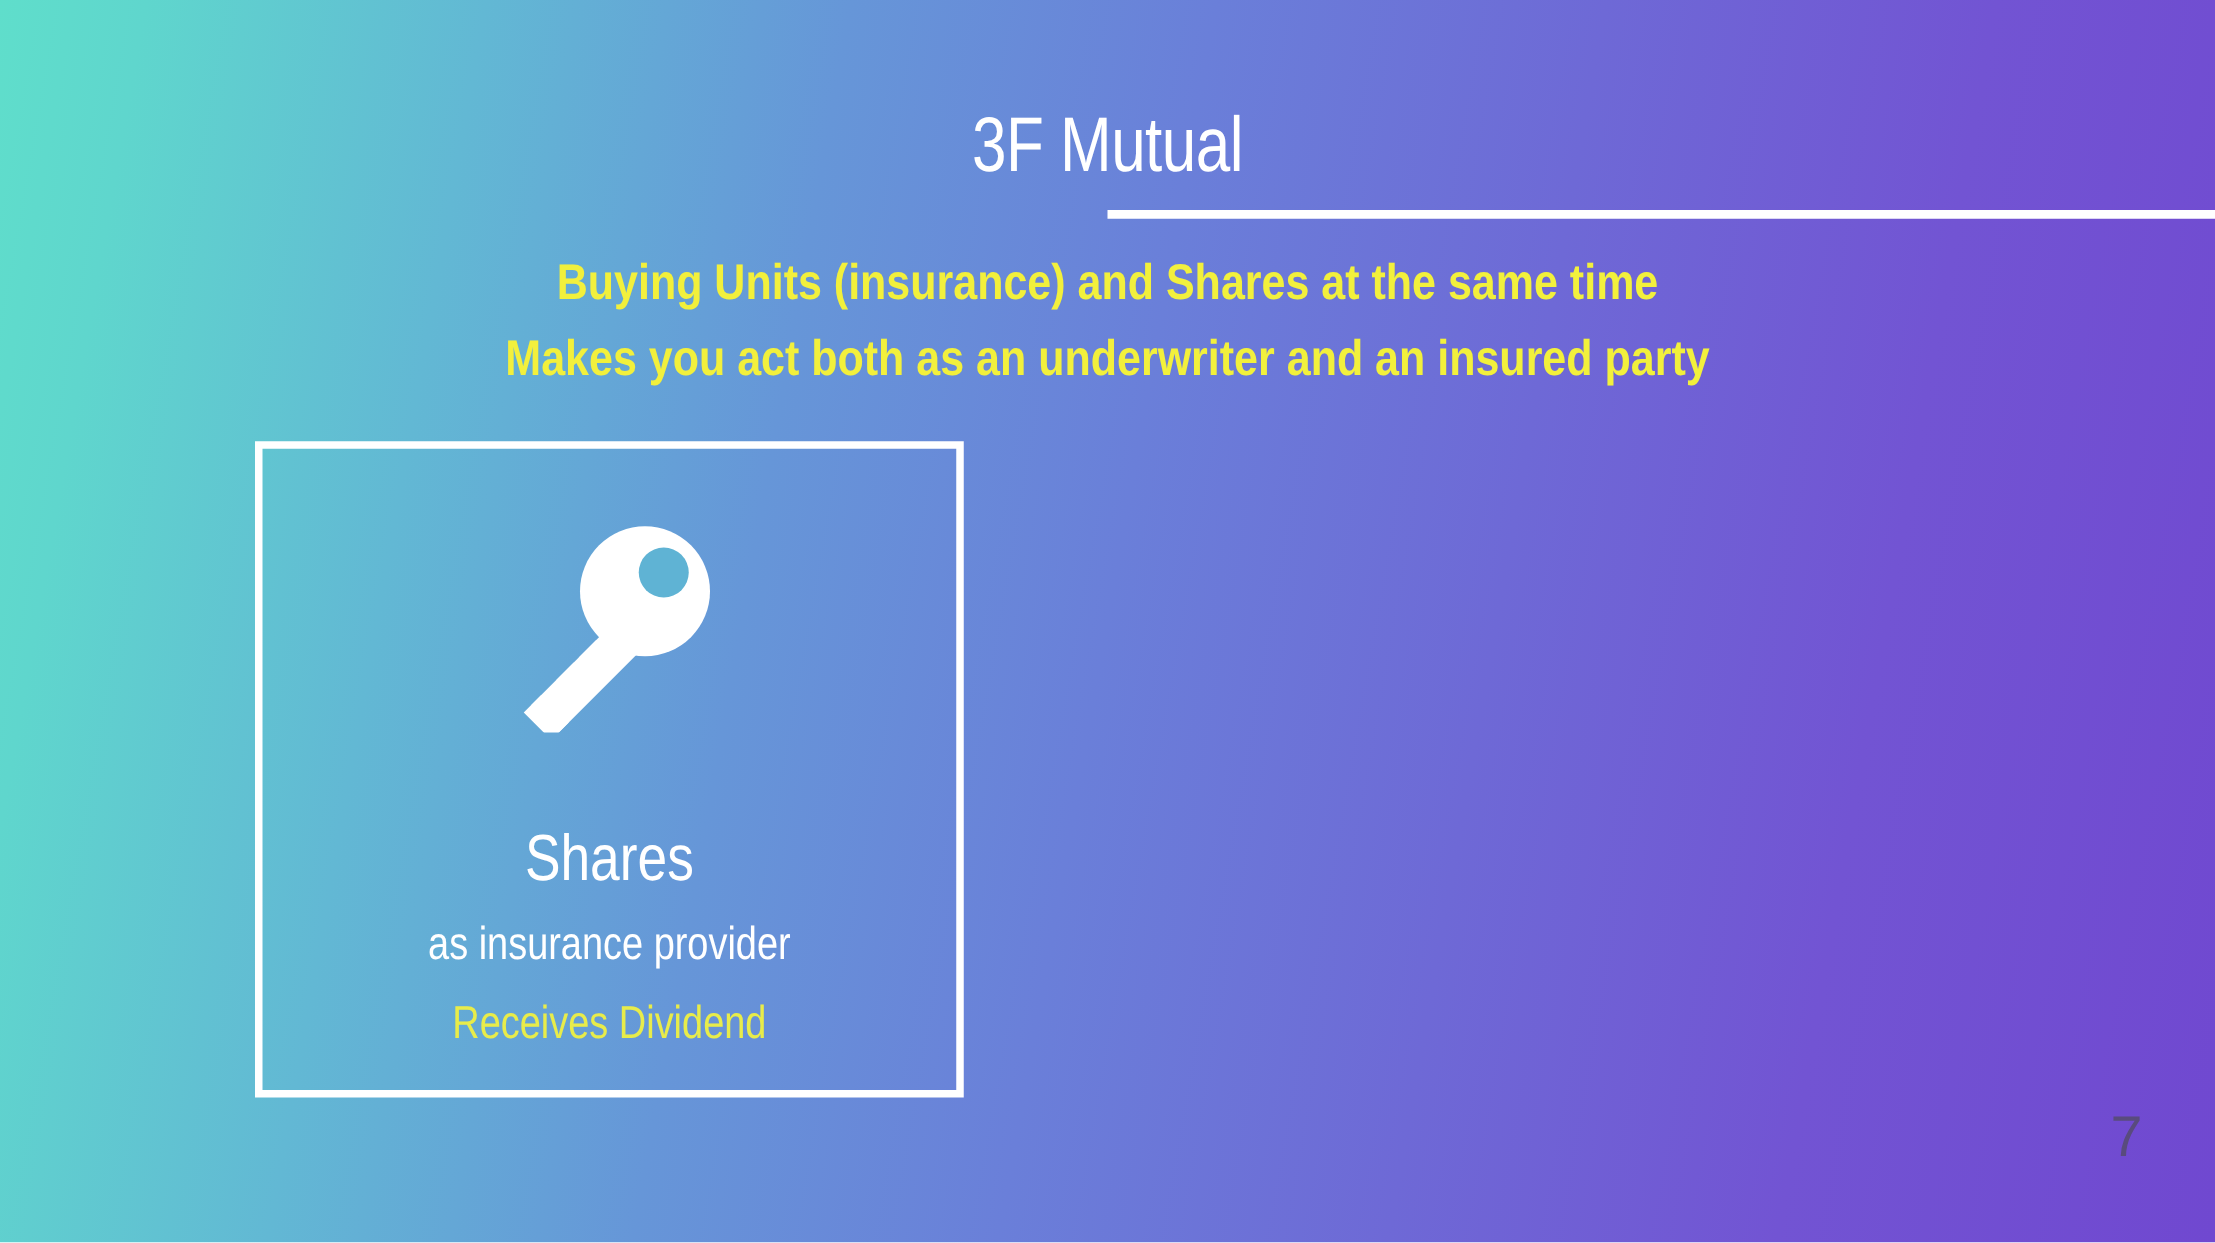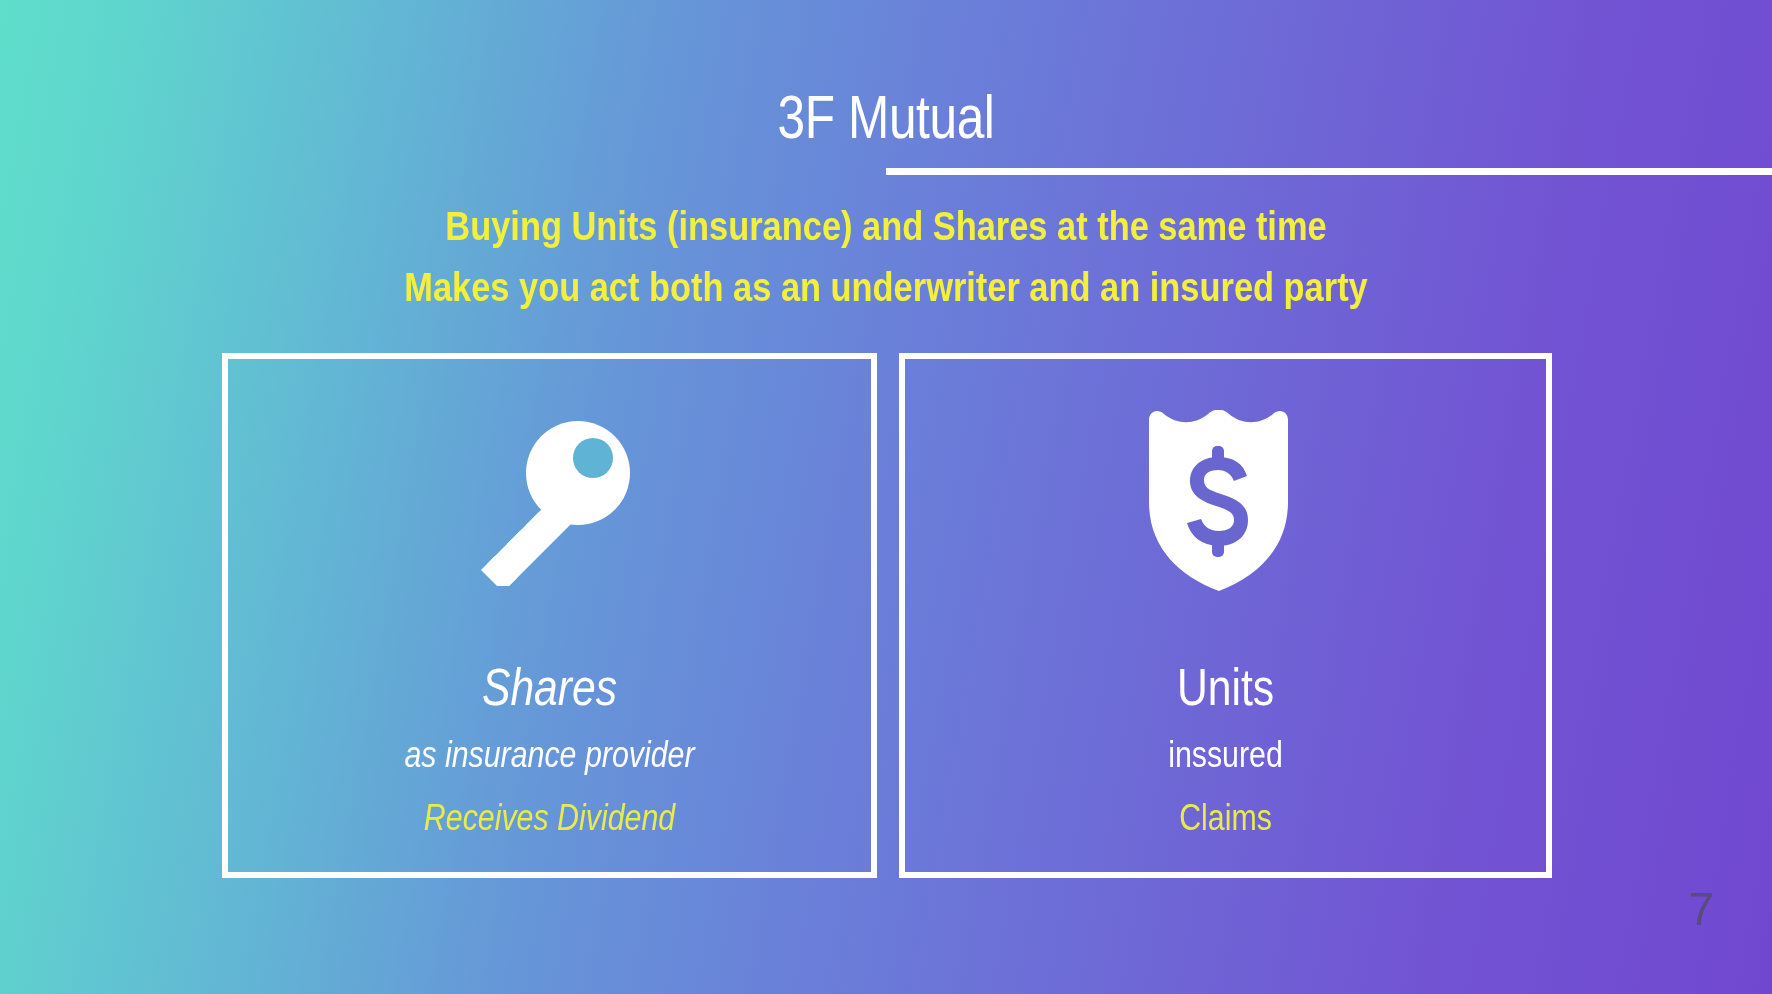--- a/index.html
+++ b/index.html
@@ -74,21 +74,21 @@
   #subtitle .sline { display:block; }
 
   
   .card {
     position:absolute;
     top:353px;
     height:525px;
     border:6px solid #ffffff;
     background:transparent;
   }
-  #card-shares { left:222px; width:655px;font-style:italic; }
+  #card-shares { left:204px; width:567px; }
   #card-units  { left:899px; width:653px; }
 
   .card-icon {
     position:absolute;
     top:22px;
     left:0;
     width:100%;
     height:240px;
     display:flex;
     align-items:center;
@@ -188,60 +188,16 @@
       </svg>
     </div>
 
     <div class="card-title">Shares</div>
 
     <div class="card-sub">as insurance provider</div>
 
     <div class="card-accent">Receives Dividend</div>
   </div>
 
-  <div class="card" id="card-units">
-
-    <div class="card-icon">
-      <svg width="165" height="182" viewBox="0 0 165 182" aria-hidden="true">
-
-        <path d="M 6 10
-                 C 6 2 14 -2 21 4
-                 C 34 15 52 15 65 4
-                 C 72 -2 79 -2 86 4
-                 C 99 15 117 15 130 4
-                 C 137 -2 145 2 145 10
-                 L 145 92
-                 C 145 135 118 165 76 181
-                 C 33 165 6 135 6 92
-                 Z" fill="#ffffff"></path>
-
-        <g fill="#6a66cf">
-          <path d="M 75 47
-                   C 58 47 47 57 47 71
-                   C 47 84 57 91 73 96
-                   C 86 100 91 103 91 110
-                   C 91 117 85 121 76 121
-                   C 67 121 61 117 58 109
-                   L 44 113
-                   C 48 127 59 135 75 136
-                   C 93 136 105 126 105 110
-                   C 105 96 95 89 78 84
-                   C 65 80 61 77 61 70
-                   C 61 64 66 60 75 60
-                   C 83 60 88 64 91 71
-                   L 104 66
-                   C 100 53 90 47 75 47 Z"></path>
-          <rect x="69" y="36" width="12" height="18" rx="5"></rect>
-          <rect x="69" y="129" width="12" height="18" rx="5"></rect>
-        </g>
-      </svg>
-    </div>
-
-    <div class="card-title">Units</div>
-
-    <div class="card-sub">inssured</div>
-
-    <div class="card-accent">Claims</div>
-  </div>
 
   <div id="page-number">7</div>
 
 </div>
 
 </body></html>

